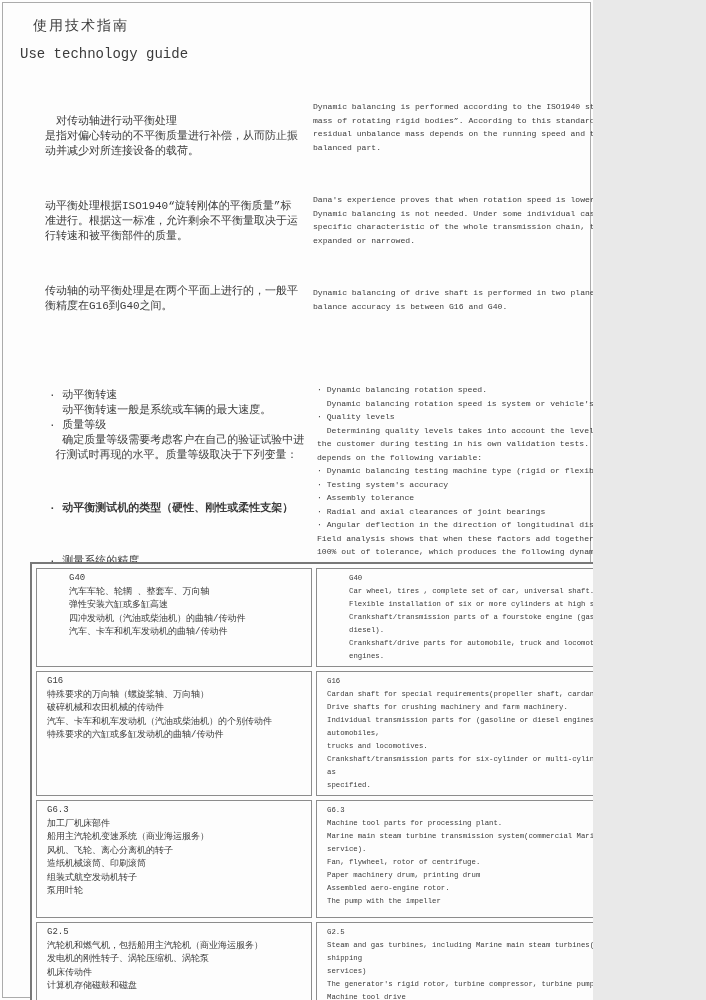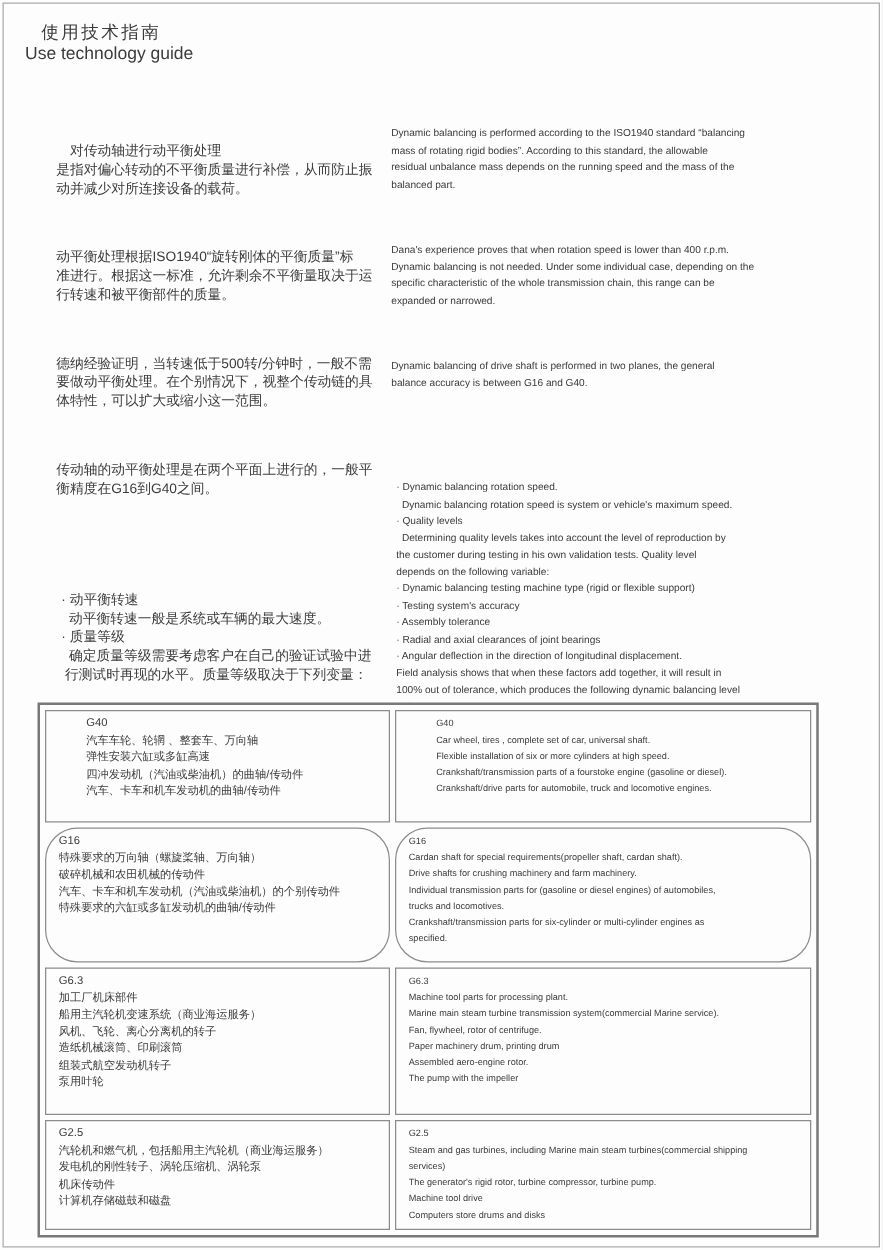--- a/index.html
+++ b/index.html
@@ -1,23 +1,23 @@
 <!DOCTYPE html>
 <html><head>
 <meta charset="utf-8">
 <style>
   html,body{margin:0;padding:0;background:#e9e9e9;}
   .page{
-    position:relative;width:706px;height:1000px;background:#fdfdfd;
-    font-family:Liberation Sans, sans-serif;
+    position:relative;width:593px;height:1000px;background:#fdfdfd;
+    font-family:Liberation Mono, monospace;
     color:#3b3b3b;overflow:hidden;box-sizing:border-box;
   }
   .frame{position:absolute;inset:2px;border:1px solid #ababab;pointer-events:none;}
   .title-zh{position:absolute;left:33px;top:17px;font-size:14px;letter-spacing:2px;}
-  .title-en{position:absolute;left:20px;top:34px;font-size:14px;}
+  .title-en{position:absolute;left:20px;top:46px;font-size:14px;}
   .col-zh{
     position:absolute;left:45px;top:84px;width:266px;
     font-size:11px;line-height:15px;white-space:pre-wrap;
   }
   .col-en{
     position:absolute;left:313px;top:73px;width:384px;
     font-size:8.1px;line-height:13.5px;white-space:pre-wrap;
   }
   .col-zh p,.col-en p{margin:0 0 10px;}
   .col-en p{margin-bottom:12px;}
@@ -29,43 +29,40 @@
     border-collapse:separate;border-spacing:4px;
     border:2px solid #787878;background:#fdfdfd;table-layout:fixed;
   }
   .grade-table td{
     border:1px solid #8c8c8c;vertical-align:top;
     white-space:pre-wrap;background:#fdfdfd;
   }
   td.zh{width:240px;font-size:9px;line-height:13.5px;padding:3px 2px 3px 10px;}
   td.en{font-size:7.3px;line-height:13px;padding:3px 4px 3px 10px;}
   .grade-table tr:nth-child(1) td{height:82px;padding-left:32px;}
-  .grade-table tr:nth-child(2) td{height:100px;border-radius:26px;}
+  .grade-table tr:nth-child(2) td{height:100px;}
   .grade-table tr:nth-child(3) td{height:110px;margin-left:40px;}
   .grade-table tr:nth-child(4) td{height:80px;}
 </style>
 </head>
 <body>
 
 <div class="page">
   <div class="frame"></div>
 
   <div class="title-zh">使用技术指南</div>
   <div class="title-en">Use technology guide</div>
 
   <section class="col-zh">
     <p class="indent1">对传动轴进行动平衡处理
 是指对偏心转动的不平衡质量进行补偿，从而防止振
 动并减少对所连接设备的载荷。</p>
     <p>动平衡处理根据ISO1940“旋转刚体的平衡质量”标
 准进行。根据这一标准，允许剩余不平衡量取决于运
 行转速和被平衡部件的质量。</p>
-    <p>德纳经验证明，当转速低于500转/分钟时，一般不需
-要做动平衡处理。在个别情况下，视整个传动链的具
-体特性，可以扩大或缩小这一范围。</p>
     <p>传动轴的动平衡处理是在两个平面上进行的，一般平
 衡精度在G16到G40之间。</p>
     <div class="bullets">
       <p>· 动平衡转速
   动平衡转速一般是系统或车辆的最大速度。
 · 质量等级
   确定质量等级需要考虑客户在自己的验证试验中进
  行测试时再现的水平。质量等级取决于下列变量：</p>
       <p class="bold">· 动平衡测试机的类型（硬性、刚性或柔性支架）</p>
       <p>· 测量系统的精度

